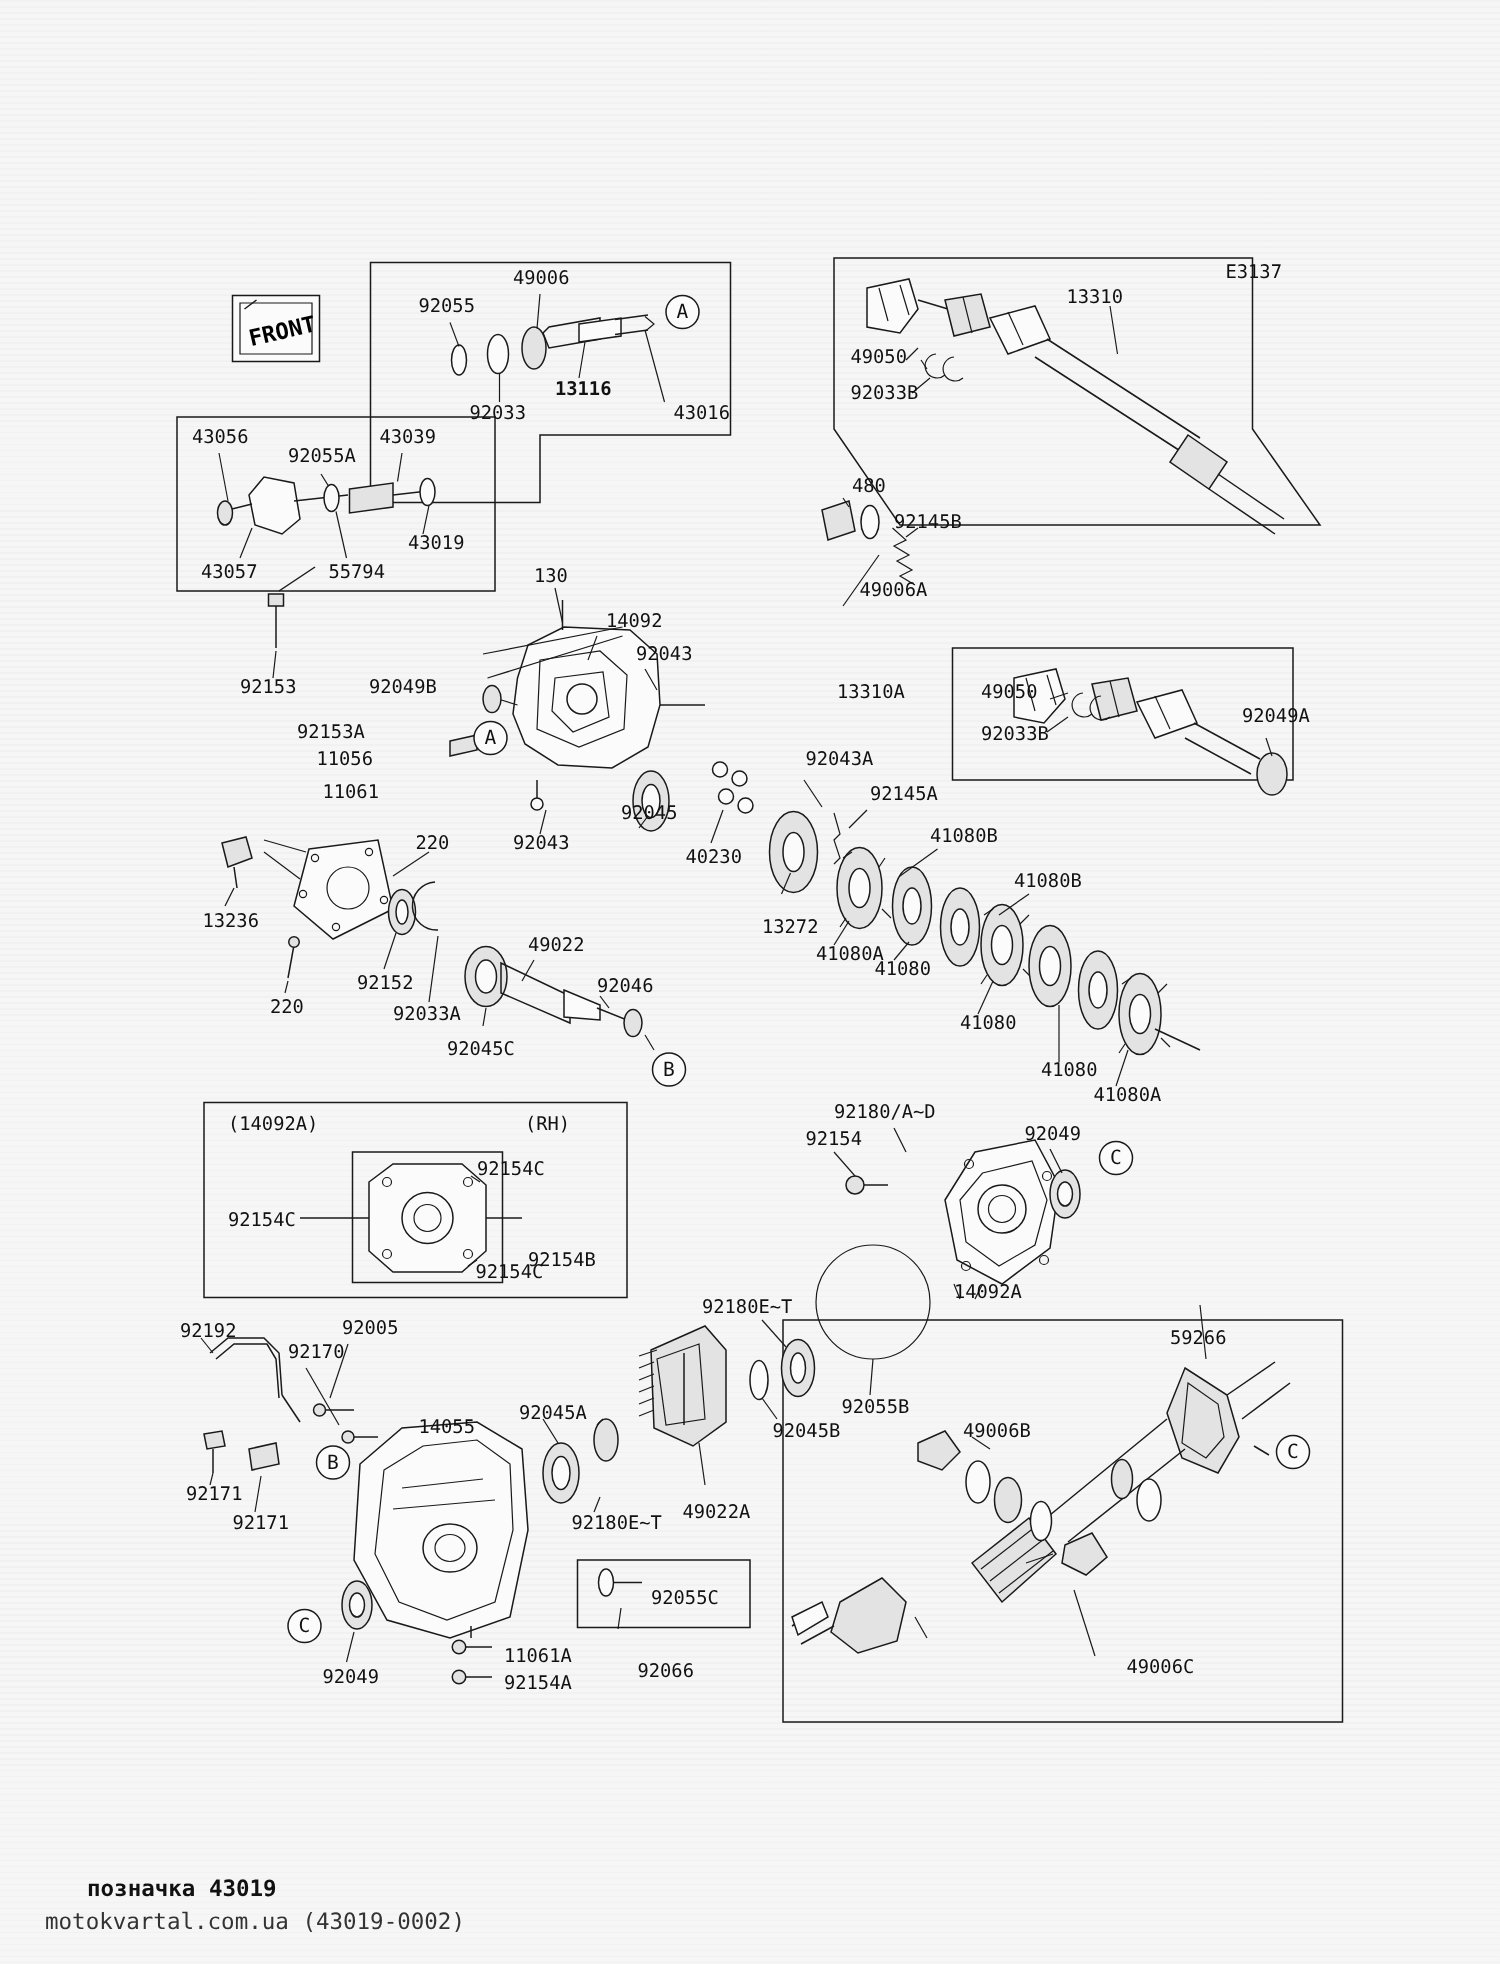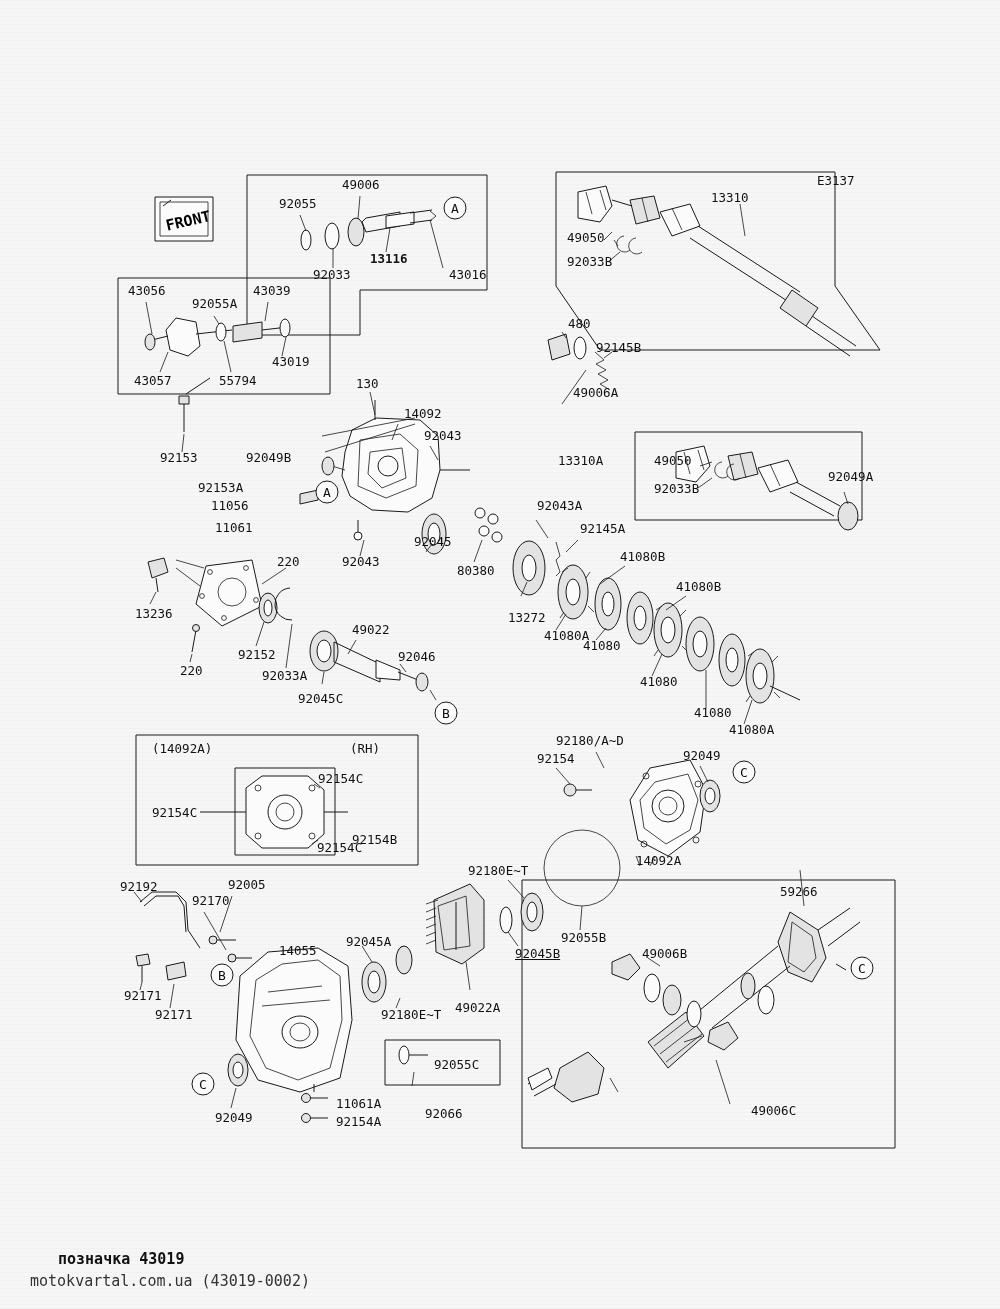--- a/index.html
+++ b/index.html
@@ -477,21 +477,21 @@
 <div class="lbl" style="left:160px; top:450px;">92153</div>
 <div class="lbl" style="left:246px; top:450px;">92049B</div>
 <div class="lbl" style="left:198px; top:480px;">92153A</div>
 <div class="lbl" style="left:211px; top:498px;">11056</div>
 <div class="lbl" style="left:215px; top:520px;">11061</div>
 <div class="lbl" style="left:356px; top:376px;">130</div>
 <div class="lbl" style="left:388px; top:406px;margin-left:16px;">14092</div>
 <div class="lbl" style="left:424px; top:428px;">92043</div>
 <div class="lbl" style="left:414px; top:534px;">92045</div>
 <div class="lbl" style="left:342px; top:554px;">92043</div>
-<div class="lbl" style="left:457px; top:563px;">80380</div>
+<div class="lbl" style="left:457px; top:563px;">40230</div>
 <div class="lbl" style="left:508px; top:610px;">13272</div>
 <div class="lbl" style="left:537px; top:498px;">92043A</div>
 <div class="lbl" style="left:580px; top:521px;">92145A</div>
 <div class="lbl" style="left:620px; top:549px;">41080B</div>
 <div class="lbl" style="left:676px; top:579px;">41080B</div>
 <div class="lbl" style="left:544px; top:628px;">41080A</div>
 <div class="lbl" style="left:583px; top:638px;">41080</div>
 <div class="lbl" style="left:640px; top:674px;">41080</div>
 <div class="lbl" style="left:694px; top:705px;">41080</div>
 <div class="lbl" style="left:729px; top:722px;">41080A</div>
@@ -515,21 +515,21 @@
 <div class="lbl" style="left:828px; top:469px;">92049A</div>
 <div class="lbl" style="left:318px; top:771px;">92154C</div>
 <div class="lbl" style="left:152px; top:805px;">92154C</div>
 <div class="lbl" style="left:352px; top:832px;">92154B</div>
 <div class="lbl" style="left:317px; top:840px;">92154C</div>
 <div class="lbl" style="left:556px; top:733px;">92180/A~D</div>
 <div class="lbl" style="left:537px; top:751px;">92154</div>
 <div class="lbl" style="left:683px; top:748px;">92049</div>
 <div class="lbl" style="left:636px; top:853px;">14092A</div>
 <div class="lbl" style="left:468px; top:863px;">92180E~T</div>
-<div class="lbl" style="left:515px; top:946px;text-decoration:underline;">92045B</div>
+<div class="lbl" style="left:515px; top:946px;">92045B</div>
 <div class="lbl" style="left:561px; top:930px;">92055B</div>
 <div class="lbl" style="left:780px; top:884px;">59266</div>
 <div class="lbl" style="left:642px; top:946px;">49006B</div>
 <div class="lbl" style="left:711px; top:1103px;margin-left:40px;">49006C</div>
 <div class="lbl" style="left:120px; top:879px;">92192</div>
 <div class="lbl" style="left:228px; top:877px;">92005</div>
 <div class="lbl" style="left:192px; top:893px;">92170</div>
 <div class="lbl" style="left:279px; top:943px;">14055</div>
 <div class="lbl" style="left:346px; top:934px;">92045A</div>
 <div class="lbl" style="left:124px; top:988px;">92171</div>

